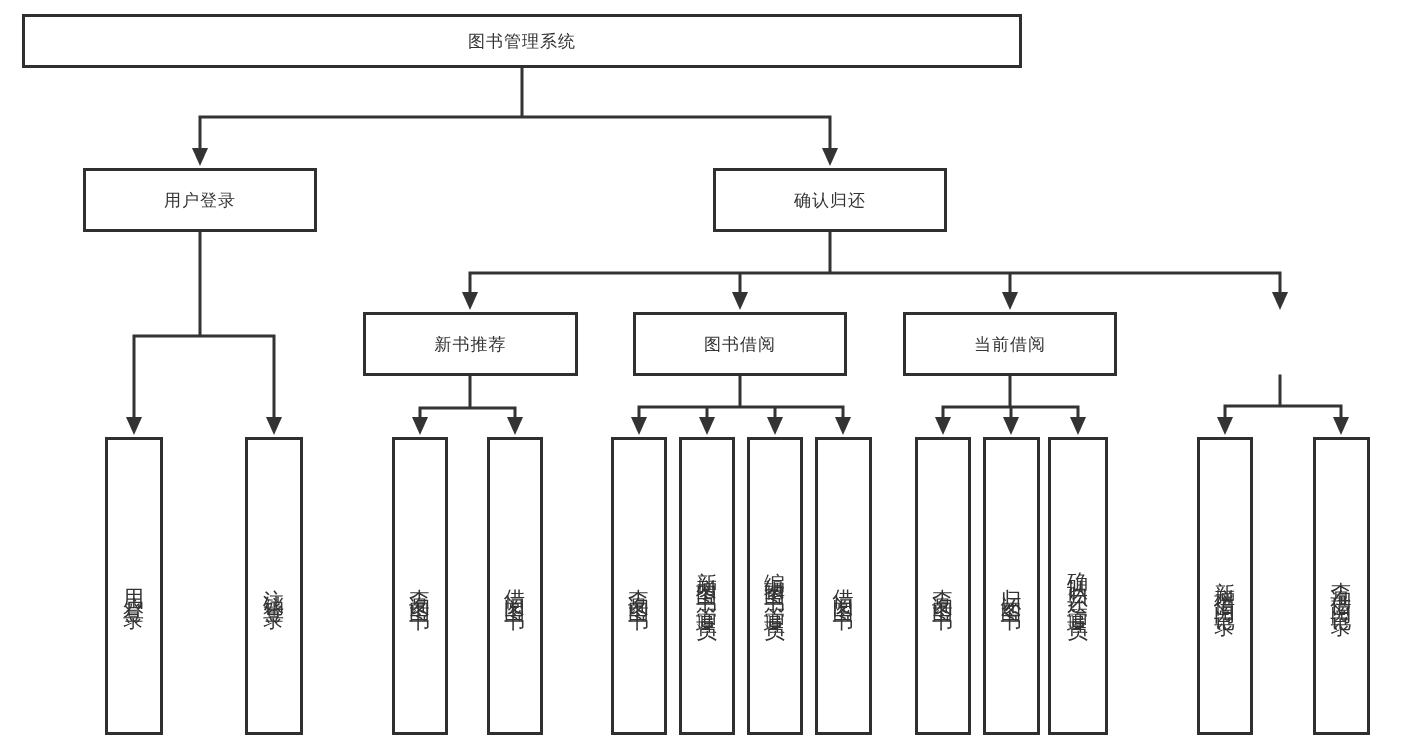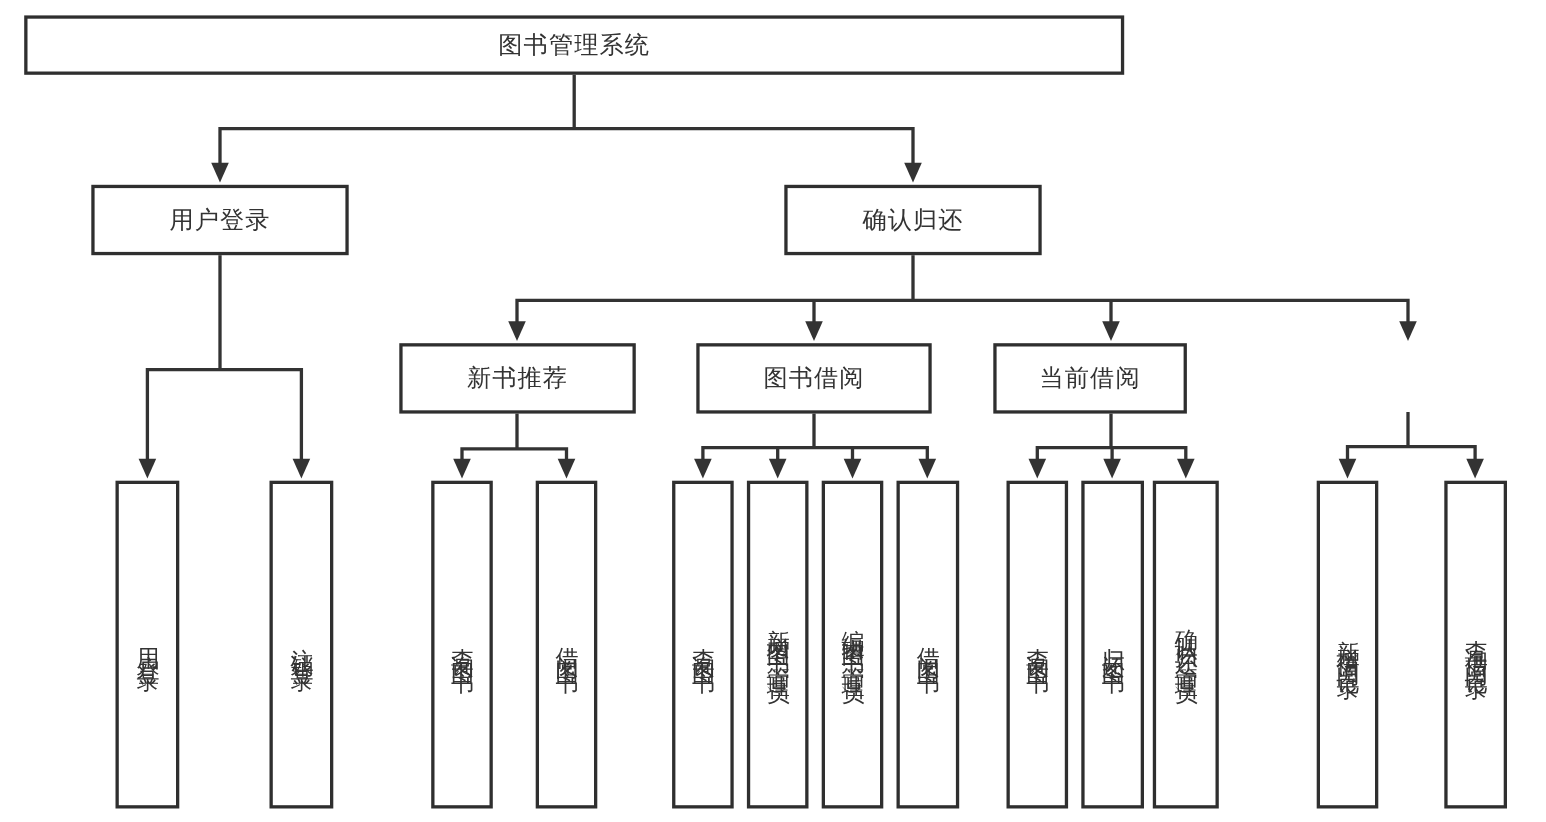--- a/index.html
+++ b/index.html
@@ -28,40 +28,40 @@
     box-sizing: border-box;
     border: 3px solid #2f2f2f;
     background: #ffffff;
     color: #333333;
     display: flex;
     align-items: center;
     justify-content: center;
     text-align: center;
   }
   .hbox {
-    font-size: 22px;
+    font-size: 17px;
     letter-spacing: 1px;
     line-height: 1;
     white-space: nowrap;
   }
   .vbox {
     top: 437px;
     height: 298px;
     writing-mode: vertical-rl;
     text-orientation: mixed;
     font-size: 21px;
     letter-spacing: 7px;
     line-height: 1;
   }
   .root-box   { left: 22px;  top: 14px;  width: 1000px; height: 54px; }
   .l2-user    { left: 83px;  top: 168px; width: 234px;  height: 64px; }
   .l2-book    { left: 713px; top: 168px; width: 234px;  height: 64px; }
   .l3-recommend { left: 363px;  top: 312px; width: 215px; height: 64px; }
   .l3-borrow    { left: 633px;  top: 312px; width: 214px; height: 64px; }
-  .l3-current   { left: 903px;  top: 312px; width: 176px; height: 64px; }
+  .l3-current   { left: 903px;  top: 312px; width: 214px; height: 64px; }
   .l3-records   { left: 1172px; top: 312px; width: 215px; height: 64px; }
   .leaf-u0 { left: 105px;  width: 58px; }
   .leaf-u1 { left: 245px;  width: 58px; }
   .leaf-r0 { left: 392px;  width: 56px; }
   .leaf-r1 { left: 487px;  width: 56px; }
   .leaf-b0 { left: 611px;  width: 56px; }
   .leaf-b1 { left: 679px;  width: 56px; }
   .leaf-b2 { left: 747px;  width: 56px; }
   .leaf-b3 { left: 815px;  width: 57px; }
   .leaf-c0 { left: 915px;  width: 56px; }

